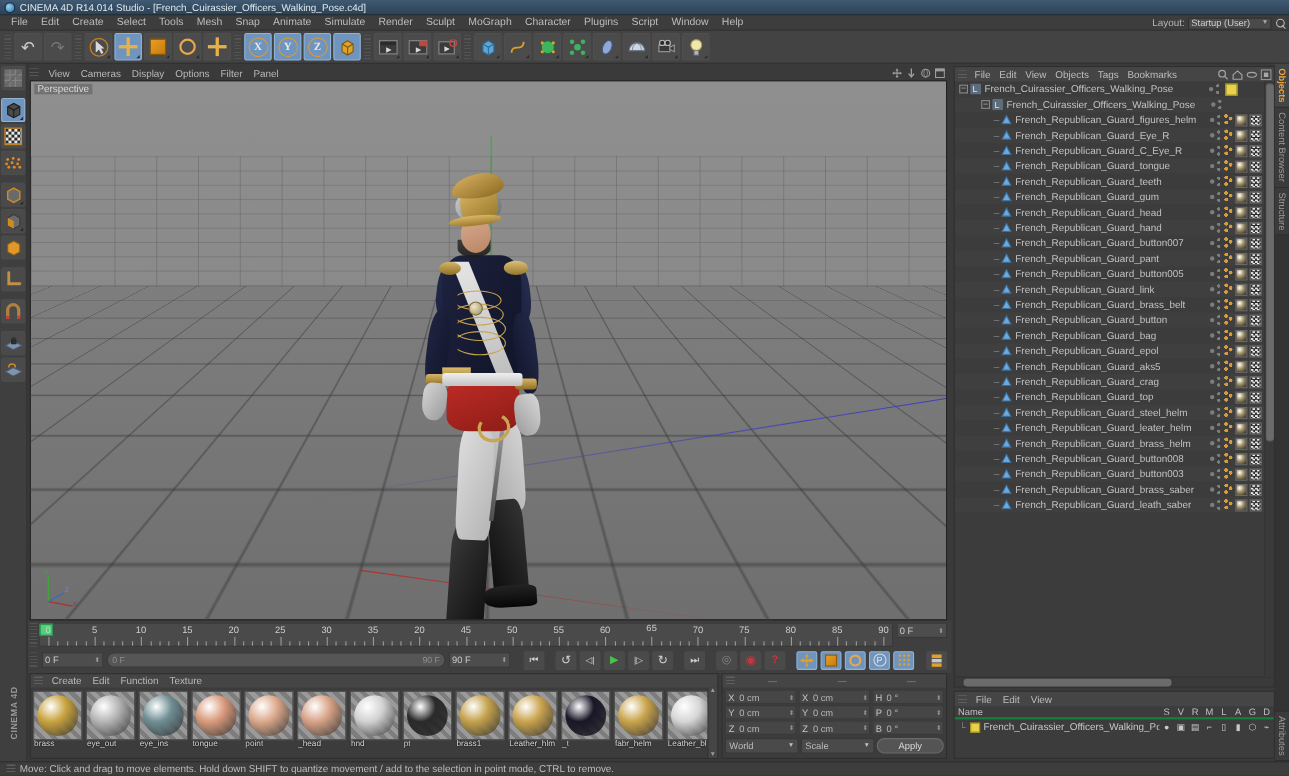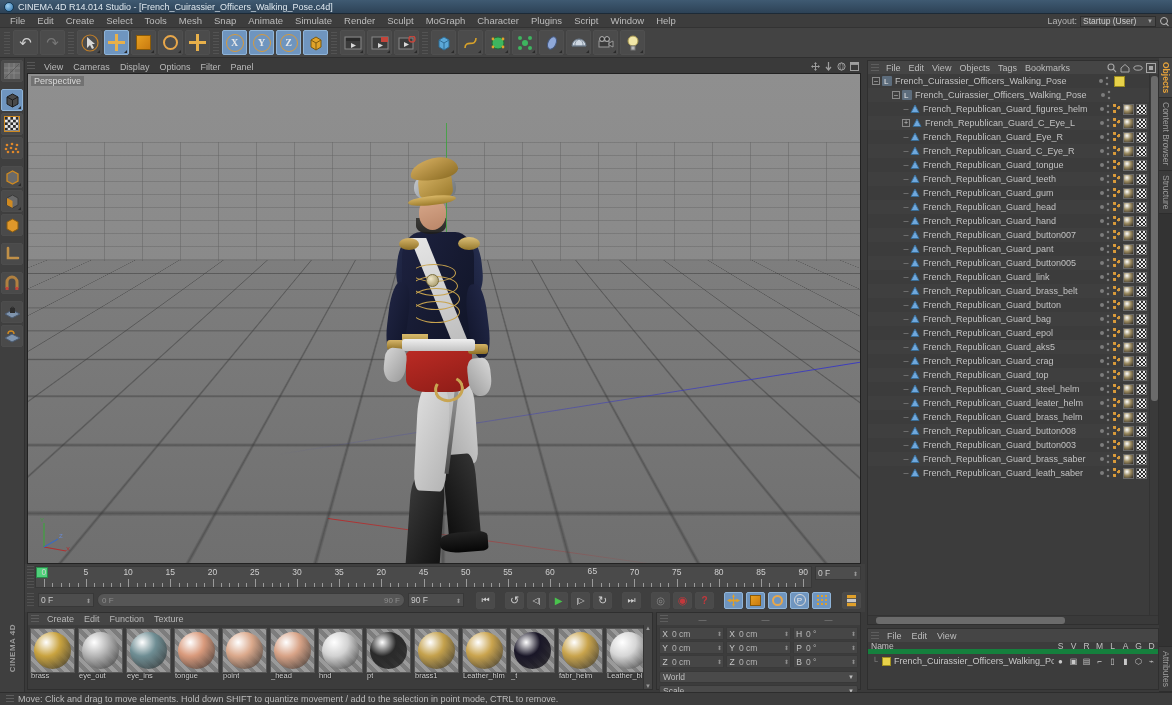--- a/index.html
+++ b/index.html
@@ -252,21 +252,21 @@
   .coordpanel{flex:0 0 205px;background:#3c3c3c;border:1px solid #2f2f2f;display:flex;flex-direction:column;}
   .coordhdr{height:12px;display:flex;align-items:center;background:#454545;}
   .coordhdr .grip{width:8px;height:8px;background:repeating-linear-gradient(#5e5e5e 0 1px,transparent 1px 3px);margin:0 3px;}
   .coordhdr .dash{flex:1;text-align:center;font-size:8px;color:#8d8d8d;}
   .coordgrid{flex:1 1 auto;padding:2px 2px;display:flex;flex-direction:column;gap:1px;}
   .crow{display:flex;gap:2px;height:13px;}
   .cfield{flex:1 1 0;display:flex;align-items:center;background:#464646;border:1px solid #3a3a3a;min-width:0;}
   .cfield .ax{width:10px;text-align:center;font-size:8.5px;color:#c6c6c6;}
   .cfield .val{flex:1;font-size:8.5px;color:#b4b4b4;padding-left:2px;overflow:hidden;white-space:nowrap;}
   .cfield .spin{width:7px;font-size:6px;color:#8e8e8e;text-align:center;}
-  .crow.last{height:14px;margin-top:2px;flex-direction:column;}
+  .crow.last{height:14px;margin-top:2px;}
   .cdrop{flex:1 1 0;height:14px;background:#4a4a4a;border:1px solid #383838;border-radius:2px;
     display:flex;align-items:center;justify-content:space-between;padding:0 3px;font-size:8.5px;color:#bdbdbd;}
   .capply{flex:1 1 0;height:14px;background:#545454;border:1px solid #6a6a6a;border-radius:7px;
     display:flex;align-items:center;justify-content:center;font-size:8.5px;color:#d8d8d8;}
 
   
   .rightcol{flex:0 0 307px;display:flex;min-width:0;}
   .rstack{flex:1 1 auto;display:flex;flex-direction:column;min-width:0;padding:2px 0 2px 2px;gap:3px;}
   .objpanel{flex:1 1 auto;background:#3c3c3c;border:1px solid #2f2f2f;display:flex;flex-direction:column;min-height:0;}
   .objmenu{height:13px;display:flex;align-items:center;font-size:9px;color:#bdbdbd;background:#454545;position:relative;}
@@ -299,21 +299,21 @@
     background-size:4px 4px;}
   .objscroll{position:absolute;right:0;top:0;bottom:0;width:9px;background:#3a3a3a;border-left:1px solid #333;}
   .objscroll .thumb{position:absolute;left:1px;top:2px;width:7px;height:60%;background:#6b6b6b;border-radius:3px;}
   .hscroll{height:9px;background:#3a3a3a;border-top:1px solid #333;position:relative;}
   .hscroll .thumb{position:absolute;left:8px;top:1px;width:65%;height:7px;background:#6b6b6b;border-radius:3px;}
 
   .attrpanel{flex:0 0 62px;background:#3c3c3c;border:1px solid #2f2f2f;display:flex;flex-direction:column;}
   .attrhdr{height:13px;display:flex;align-items:center;font-size:9px;color:#bdbdbd;background:#454545;}
   .attrhdr .grip{width:8px;height:8px;background:repeating-linear-gradient(#5e5e5e 0 1px,transparent 1px 3px);margin:0 3px;}
   .attrhdr .mi{padding:0 5px;}
-  .attrcols{height:12px;display:flex;align-items:center;font-size:8.5px;color:#c0c0c0;border-bottom:5px solid #15803d;}
+  .attrcols{height:12px;display:flex;align-items:center;font-size:8.5px;color:#c0c0c0;border-bottom:2px solid #15803d;}
   .attrcols .nm{padding-left:3px;flex:1;}
   .attrcols .cc{width:13px;text-align:center;}
   .attrrow{height:14px;display:flex;align-items:center;font-size:9px;color:#c8c8c8;}
   .attrrow .lead{width:14px;text-align:center;color:#8d8d8d;font-size:8px;}
   .ysq{width:9px;height:9px;background:#e8d24a;border:1px solid #a09020;margin-right:3px;}
   .attrrow .ic{width:13px;height:12px;display:flex;align-items:center;justify-content:center;font-size:8px;color:#c9c9c9;}
 
   .rtabs{flex:0 0 13px;background:#333;display:flex;flex-direction:column;align-items:stretch;}
   .rtab{writing-mode:vertical-rl;text-orientation:mixed;font-size:8.5px;
     padding:4px 1px;color:#9d9d9d;background:#3b3b3b;border-bottom:1px solid #2d2d2d;text-align:left;}
@@ -1177,35 +1177,20 @@
                 <span class="ocols" style="right: 11px;">
                   <span class="dot"></span>
                   <span class="dots2"></span>
                   <span class="tagdots"></span>
                   <span class="tagmat" style="background: radial-gradient(circle at 33% 30%, rgb(255, 255, 255), rgb(154, 138, 96) 45%, rgb(42, 37, 32) 100%);"></span>
                   <span class="tagchk"></span>
                 </span>
               </div>
               <div class="orow">
                 <span class="indent" style="width: 34px;"></span>
-                <span class="exp">+</span>
-                <span class="oicon"><svg width="10" height="10" viewBox="0 0 10 10">
-                    <path d="M5 1 L9 8.5 H1 Z" fill="#6fa8dd" stroke="#3a6e98"></path>
-                  </svg></span>
-                <span class="oname">French_Republican_Guard_C_Eye_L</span>
-                <span class="ocols" style="right: 11px;">
-                  <span class="dot"></span>
-                  <span class="dots2"></span>
-                  <span class="tagdots"></span>
-                  <span class="tagmat" style="background: radial-gradient(circle at 33% 30%, rgb(255, 255, 255), rgb(154, 138, 96) 45%, rgb(42, 37, 32) 100%);"></span>
-                  <span class="tagchk"></span>
-                </span>
-              </div>
-              <div class="orow">
-                <span class="indent" style="width: 34px;"></span>
                 <span class="dash">–</span>
                 <span class="oicon"><svg width="10" height="10" viewBox="0 0 10 10">
                     <path d="M5 1 L9 8.5 H1 Z" fill="#6fa8dd" stroke="#3a6e98"></path>
                   </svg></span>
                 <span class="oname">French_Republican_Guard_Eye_R</span>
                 <span class="ocols" style="right: 11px;">
                   <span class="dot"></span>
                   <span class="dots2"></span>
                   <span class="tagdots"></span>
                   <span class="tagmat" style="background: radial-gradient(circle at 33% 30%, rgb(255, 255, 255), rgb(154, 138, 96) 45%, rgb(42, 37, 32) 100%);"></span>

